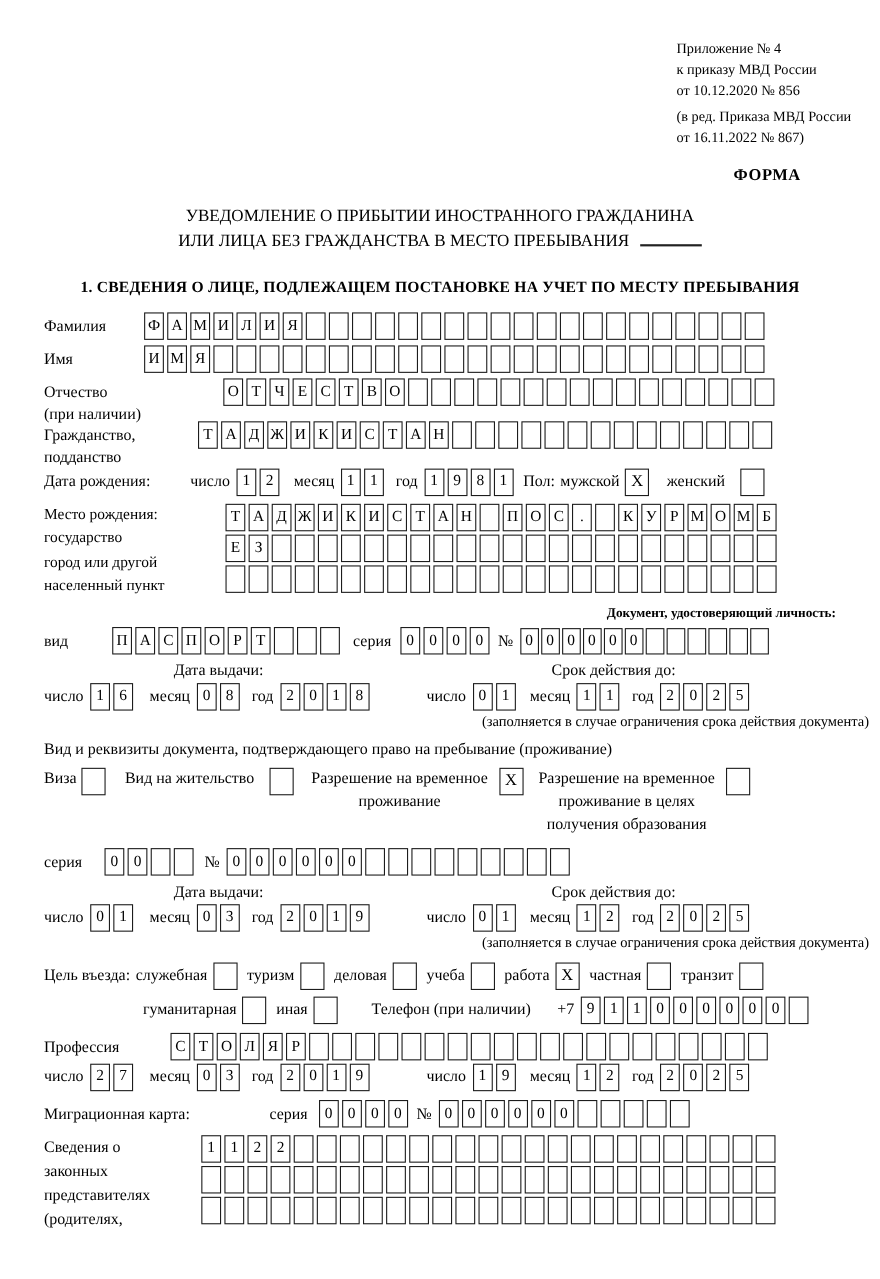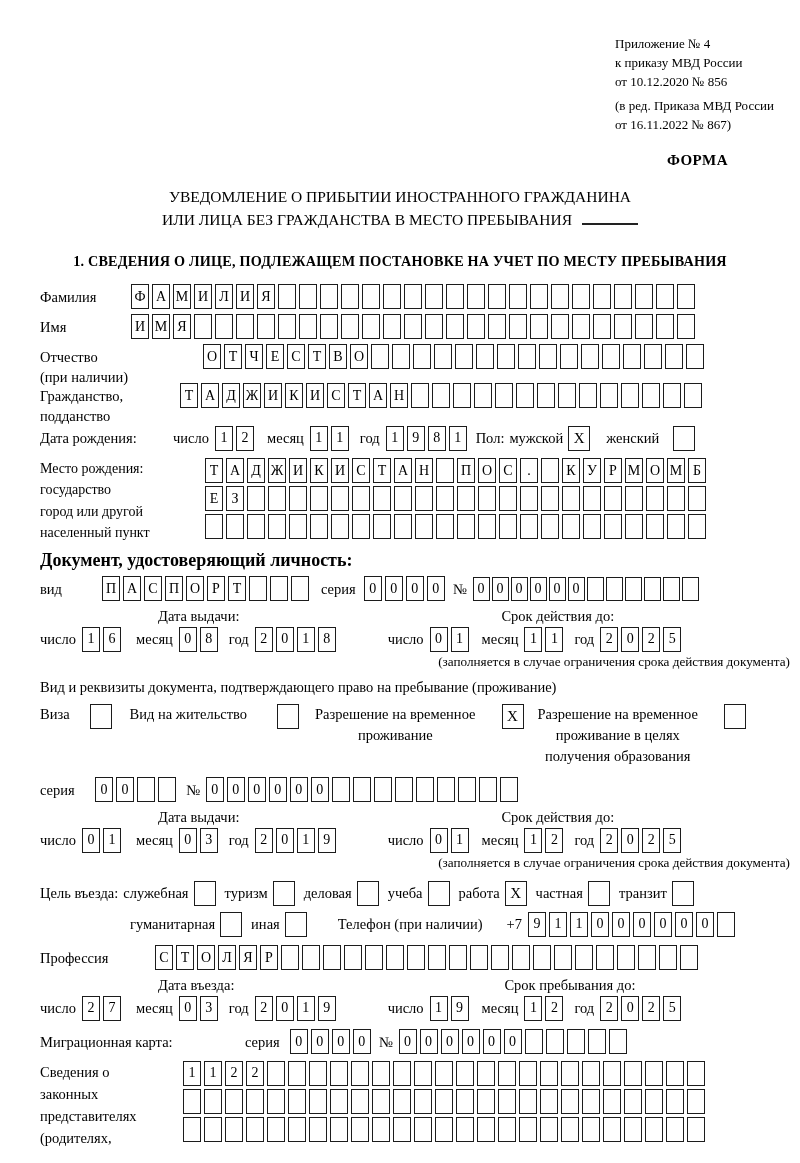--- a/index.html
+++ b/index.html
@@ -52,26 +52,26 @@
   
   .w-surname { width:91px; }
   .w-patr { width:163px; }
   .w-citiz { width:140px; }
   .w-birthpl { width:165px; line-height:21.4px; font-size:14px; }
   .w-prof { width:115px; }
   .w-reps { width:143px; line-height:22px; font-size:14.5px; }
 
   .mr-rows .bxs { margin-bottom:3px; display:flex; }
 
-  .doc-head { text-align:left; font-weight:bold; font-size:18px; margin-top:6px; }
+  .doc-head { text-align:right; font-weight:bold; font-size:12px; margin-top:6px; }
 
   .intro { font-size:14.5px; line-height:22px; margin-top:8px; }
 
   .opts { display:flex; align-items:flex-start; margin-top:6px; font-size:14.5px; }
-  .opt { display:flex; align-items:flex-start;gap:16px; }
+  .opt { display:flex; align-items:flex-start; }
   .opt .txt { text-align:center; line-height:21px; }
   .opt .cbx { margin-left:8px; }
 
   .purpose-row { display:flex; align-items:center; margin-top:10px; font-size:14.5px; white-space:nowrap; }
   .purpose-row .cbx { margin-left:5px; margin-right:9px; }
 </style>
 </head>
 <body>
 
 <div class="page">
@@ -599,24 +599,20 @@
         <span class="box"></span>
         <span class="box"></span>
         <span class="box"></span>
         <span class="box"></span>
         <span class="box"></span>
         <span class="box"></span>
         <span class="box"></span>
       </span>
   </div>
 
-  <div class="dhdr">
-    <span style="margin-left:118px;">Дата въезда:</span>
-    <span style="margin-left:270px;">Срок пребывания до:</span>
-  </div>
 
   <div class="frow vcenter" style="margin-top:2px;">
     <span class="dg">
       <span class="w">число</span>
       <span class="bxs">
           <span class="box">2</span>
           <span class="box">7</span>
         </span>
       <span class="w" style="margin-left:10px;">месяц</span>
       <span class="bxs">

